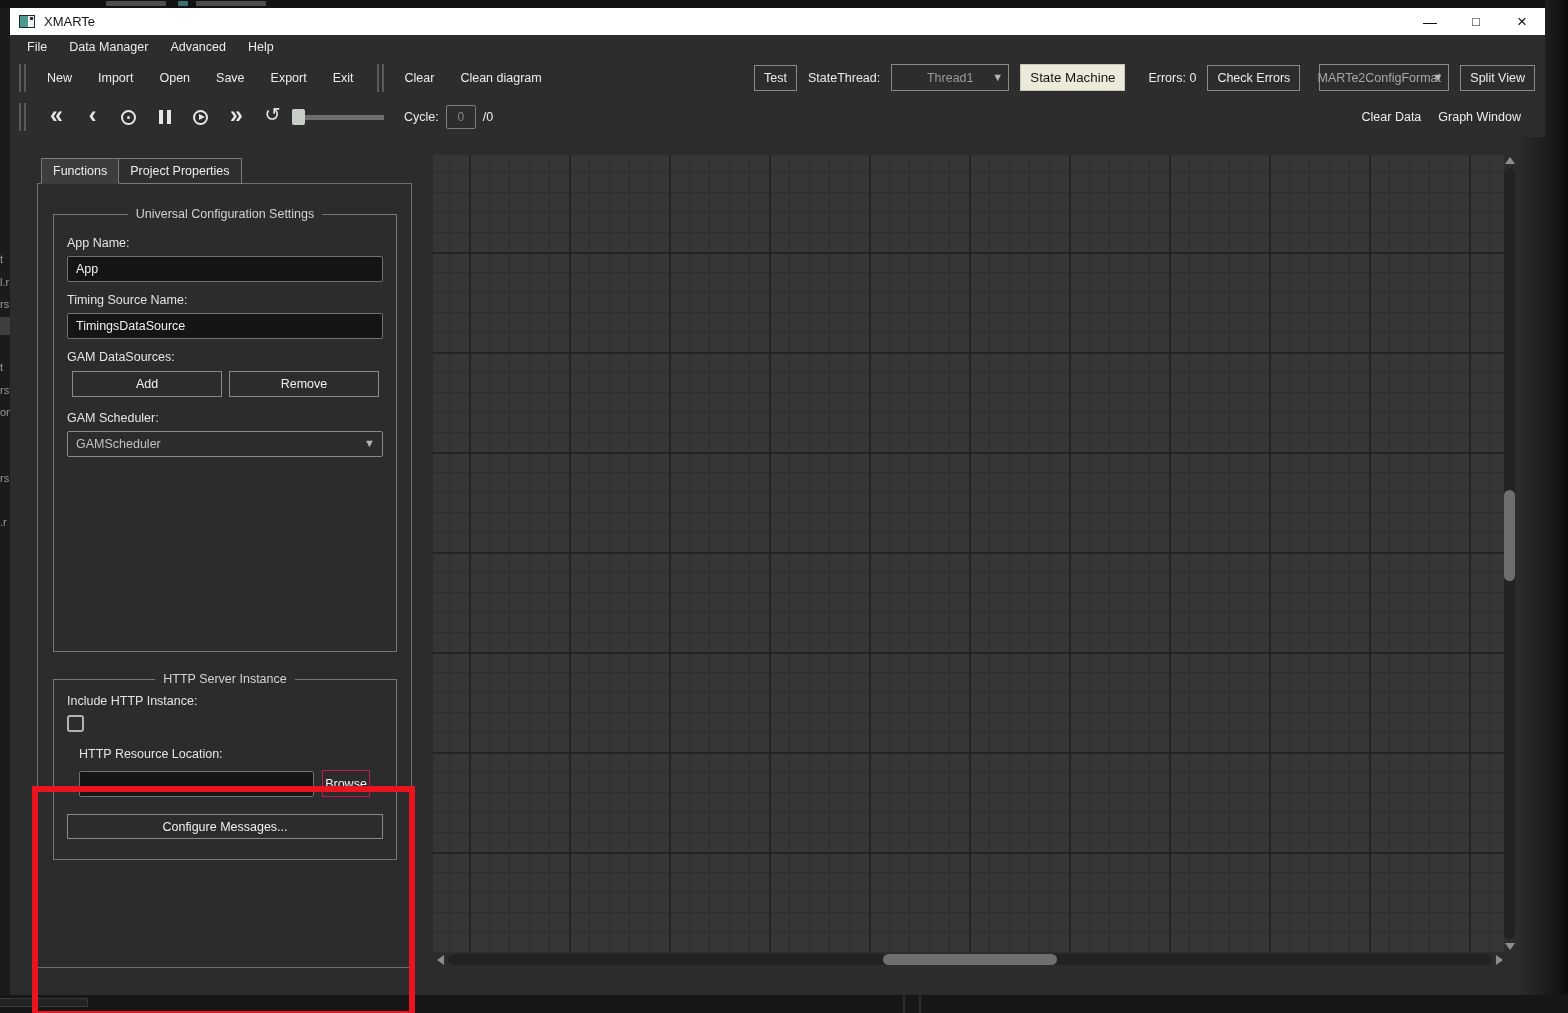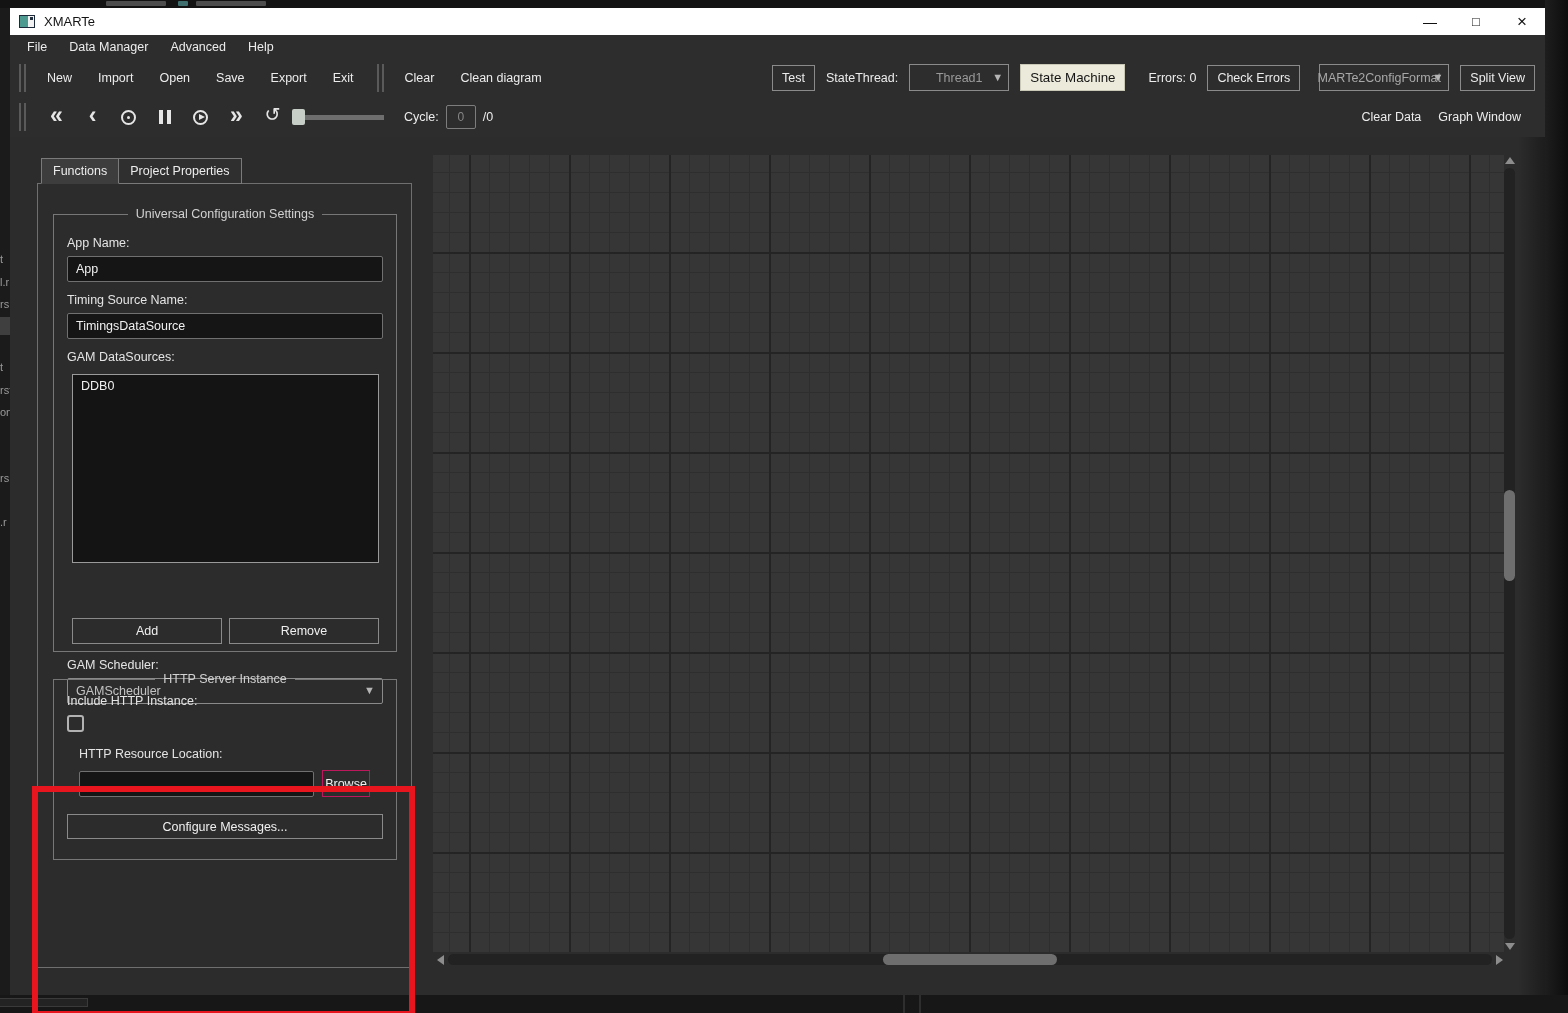--- a/index.html
+++ b/index.html
@@ -60,21 +60,21 @@
   .grip{width:7px;height:28px;border-left:2px solid #5a5a5a;border-right:2px solid #5a5a5a;margin:0 2px;}
   #toolbar1{position:absolute;left:0;top:50px;width:100%;height:39px;background:var(--chrome);display:flex;align-items:center;padding:0 10px 0 7px;}
   #toolbar1 .tb-btn{padding:5px 9px;color:var(--text);margin:0 4px;}
   #toolbar1 .group-file{display:flex;margin-left:6px;}
   #toolbar1 .group-diagram{display:flex;margin-left:6px;}
   .right-group{margin-left:auto;display:flex;align-items:center;gap:11px;}
   .btn-box{border:1px solid var(--btn-border);background:transparent;color:var(--text);padding:5px 9px;font-size:12.5px;font-family:inherit;}
   .label-plain{color:var(--text);}
   .combo{border:1px solid var(--btn-border);height:27px;display:flex;align-items:center;justify-content:center;position:relative;color:var(--dim-text);padding:0 20px 0 10px;}
   .combo .chev{position:absolute;right:5px;top:6px;color:#b5b5b5;font-size:11px;}
-  .combo.thread{width:100px;padding-left:20px;}
+  .combo.thread{width:118px;padding-left:20px;}
   .combo.format{width:130px;color:#a8a8a8;}
   .btn-light{background:var(--sm-bg);color:#141414;border:1px solid #c9c7b6;padding:5px 9px;}
 
   #toolbar2{position:absolute;left:0;top:89px;width:100%;height:40px;background:var(--chrome);display:flex;align-items:center;padding:0 12px 0 7px;}
   .transport{display:flex;align-items:center;gap:13px;margin-left:17px;}
   .t-ic{width:23px;height:23px;display:flex;align-items:center;justify-content:center;color:#e6e6e6;}
   .t-ic.chr{font-size:23px;font-weight:bold;line-height:20px;padding-bottom:4px;}
   .ic-record{width:15px;height:15px;border:2px solid #e6e6e6;border-radius:50%;position:relative;}
   .ic-record::after{content:"";position:absolute;left:4px;top:4px;width:3px;height:3px;border-radius:50%;background:#e6e6e6;}
   .ic-pause{display:flex;gap:4px;}
@@ -102,21 +102,21 @@
   fieldset{border:1px solid #777;margin:0;padding:6px 13px 12px 13px;}
   fieldset legend{margin:0 auto;padding:0 8px;color:#d2d2d2;font-size:12.5px;}
   #fs-universal{position:absolute;left:15px;top:23px;width:344px;height:445px;}
   #fs-http{position:absolute;left:15px;top:488px;width:344px;height:188px;}
 
   .fld-label{display:block;color:#e4e4e4;margin-top:9px;}
   .txt-input{display:block;width:100%;height:26px;background:var(--input-bg);border:1px solid var(--input-border);border-radius:2px;color:#f0f0f0;padding:0 8px;margin-top:6px;font-family:inherit;font-size:12.5px;}
   .listbox{margin:10px 0 0 5px;width:307px;height:189px;background:#141414;border:1px solid #9a9a9a;padding:2px 0;overflow:hidden;}
   .list-item{padding:2px 8px;color:#f0f0f0;}
   .btn-row{display:flex;gap:7px;margin:7px 0 0 5px;width:307px;}
-  .half-btn{flex:1;height:26px;border:1px solid var(--btn-border);background:transparent;color:#f0f0f0;font-family:inherit;font-size:12.5px;margin-top:48px;}
+  .half-btn{flex:1;height:26px;border:1px solid var(--btn-border);background:transparent;color:#f0f0f0;font-family:inherit;font-size:12.5px;}
   .combo-box{margin-top:6px;height:26px;border:1px solid var(--btn-border);border-radius:2px;display:flex;align-items:center;position:relative;padding:0 8px;color:#c2c2c2;background:var(--main);}
   .combo-box .chev{position:absolute;right:7px;top:5px;color:#b5b5b5;font-size:11px;}
 
   .checkbox{width:17px;height:17px;border:2px solid #b2b2b2;border-radius:3px;margin-top:7px;background:transparent;}
   .indent{margin-left:12px;}
   .res-row{display:flex;align-items:center;gap:8px;margin:9px 0 0 12px;}
   .res-row .txt-input{width:235px;margin-top:0;}
   .browse-btn{width:48px;height:27px;border:1px solid #be185d;background:transparent;color:#f0f0f0;font-family:inherit;font-size:12.5px;}
   .wide-btn{display:block;width:100%;height:25px;margin-top:17px;border:1px solid var(--btn-border);background:transparent;color:#f0f0f0;font-family:inherit;font-size:12.5px;}
 
@@ -268,23 +268,20 @@
 
       <div id="left-panel">
 
         <fieldset id="fs-universal">
           <legend>Universal Configuration Settings</legend>
           <label class="fld-label">App Name:</label>
           <input class="txt-input" value="App" style="">
           <label class="fld-label" style="margin-top:11px;">Timing Source Name:</label>
           <input class="txt-input" value="TimingsDataSource" style="">
           <label class="fld-label" style="margin-top:11px;">GAM DataSources:</label>
-          <div class="listbox">
-            <div class="list-item">DDB0</div>
-          </div>
           <div class="btn-row">
             <button class="half-btn">Add</button>
             <button class="half-btn">Remove</button>
           </div>
           <label class="fld-label" style="margin-top:14px;">GAM Scheduler:</label>
           <div class="combo-box">
             <span>GAMScheduler</span>
             <span class="chev">▼</span>
           </div>
         </fieldset>

